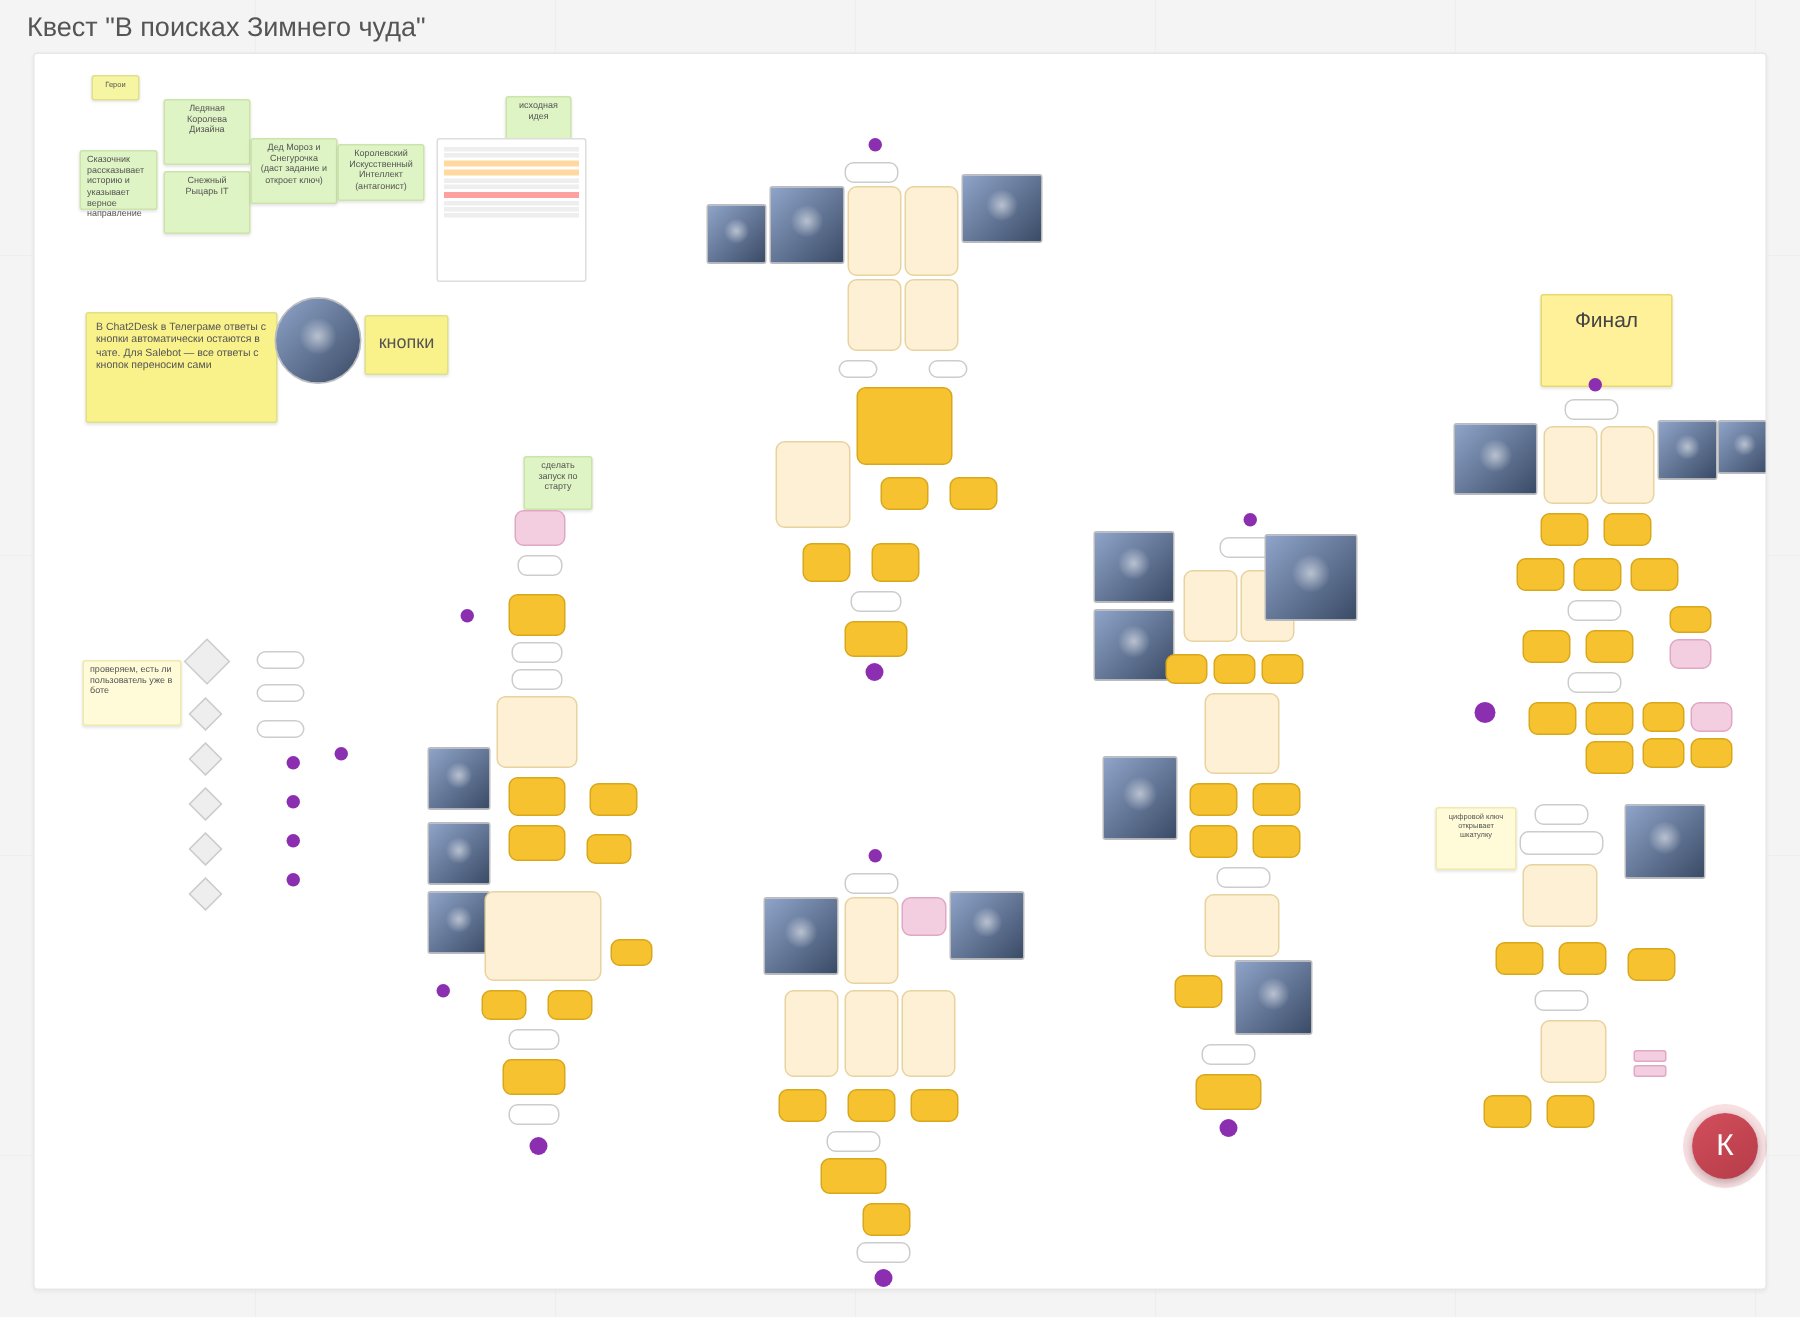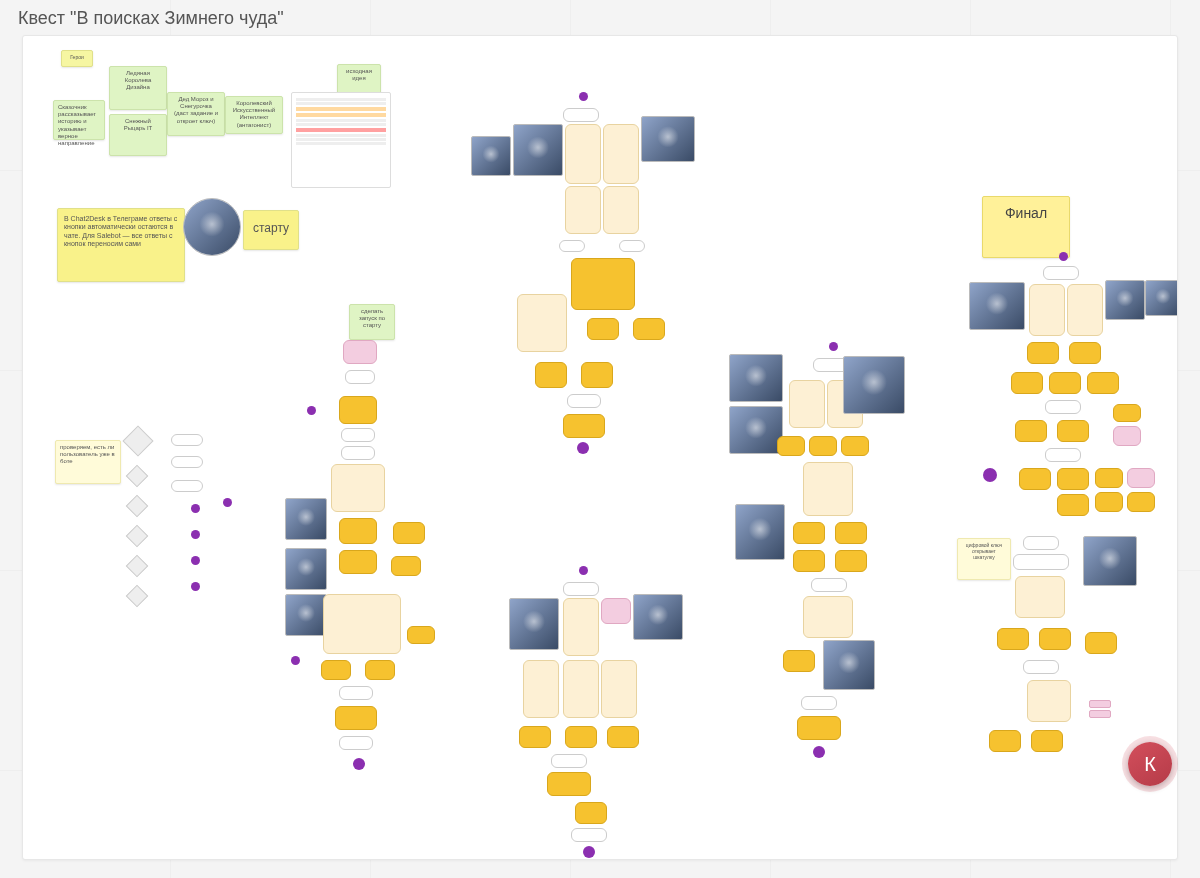--- a/index.html
+++ b/index.html
@@ -49,21 +49,21 @@
     <div style="height:3px;background:#eee;margin:1px 0"></div>
       <div style="height:3px;background:#eee;margin:1px 0"></div>
     <span class="hl2"></span>
     <div style="height:3px;background:#eee;margin:1px 0"></div>
       <div style="height:3px;background:#eee;margin:1px 0"></div>
       <div style="height:3px;background:#eee;margin:1px 0"></div>
   </div>
 
   <div class="sticky large" style="left:34px;top:172px;width:114px;height:60px;font-size:7px">В Chat2Desk в Телеграме ответы с кнопки автоматически остаются в чате. Для Salebot — все ответы с кнопок переносим сами</div>
   <div class="imgbox" style="left:160px;top:162px;width:56px;height:56px;border-radius:50%"></div>
-  <div class="sticky large" style="left:220px;top:174px;width:54px;height:38px;font-size:12px;text-align:center;line-height:34px;padding:0">старту</div>
+  <div class="sticky large" style="left:220px;top:174px;width:54px;height:38px;font-size:12px;text-align:center;line-height:34px;padding:0">кнопки</div>
 
   <div class="sticky green" style="left:326px;top:268px;width:36px;height:28px;text-align:center">сделать запуск по старту</div>
 
   <div class="sticky pale" style="left:32px;top:404px;width:56px;height:36px;font-size:6px">проверяем, есть ли пользователь уже в боте</div>
 
   <div class="diamond lg" style="left:104px;top:394px"></div>
   <div class="diamond" style="left:106px;top:432px"></div>
   <div class="diamond" style="left:106px;top:462px"></div>
   <div class="diamond" style="left:106px;top:492px"></div>
   <div class="diamond" style="left:106px;top:522px"></div>
@@ -157,21 +157,21 @@
   <div class="block" style="left:770px;top:514px;width:30px;height:20px"></div>
   <div class="block" style="left:812px;top:514px;width:30px;height:20px"></div>
   <div class="block white" style="left:788px;top:542px;width:34px;height:12px"></div>
   <div class="block beige" style="left:780px;top:560px;width:48px;height:40px"></div>
   <div class="imgbox" style="left:800px;top:604px;width:50px;height:48px"></div>
   <div class="block" style="left:760px;top:614px;width:30px;height:20px"></div>
   <div class="block white" style="left:778px;top:660px;width:34px;height:12px"></div>
   <div class="block" style="left:774px;top:680px;width:42px;height:22px"></div>
   <div class="dot" style="left:790px;top:710px"></div>
 
-  <div class="sticky big-yellow" style="left:959px;top:160px;width:70px;height:44px">Финал</div>
+  <div class="sticky big-yellow" style="left:1004px;top:160px;width:70px;height:44px">Финал</div>
   <div class="dot sm" style="left:1036px;top:216px"></div>
   <div class="block white" style="left:1020px;top:230px;width:34px;height:12px"></div>
   <div class="imgbox" style="left:946px;top:246px;width:54px;height:46px"></div>
   <div class="block beige" style="left:1006px;top:248px;width:34px;height:50px"></div>
   <div class="block beige" style="left:1044px;top:248px;width:34px;height:50px"></div>
   <div class="imgbox" style="left:1082px;top:244px;width:38px;height:38px"></div>
   <div class="imgbox" style="left:1122px;top:244px;width:34px;height:34px"></div>
   <div class="block" style="left:1004px;top:306px;width:30px;height:20px"></div>
   <div class="block" style="left:1046px;top:306px;width:30px;height:20px"></div>
   <div class="block" style="left:988px;top:336px;width:30px;height:20px"></div>

